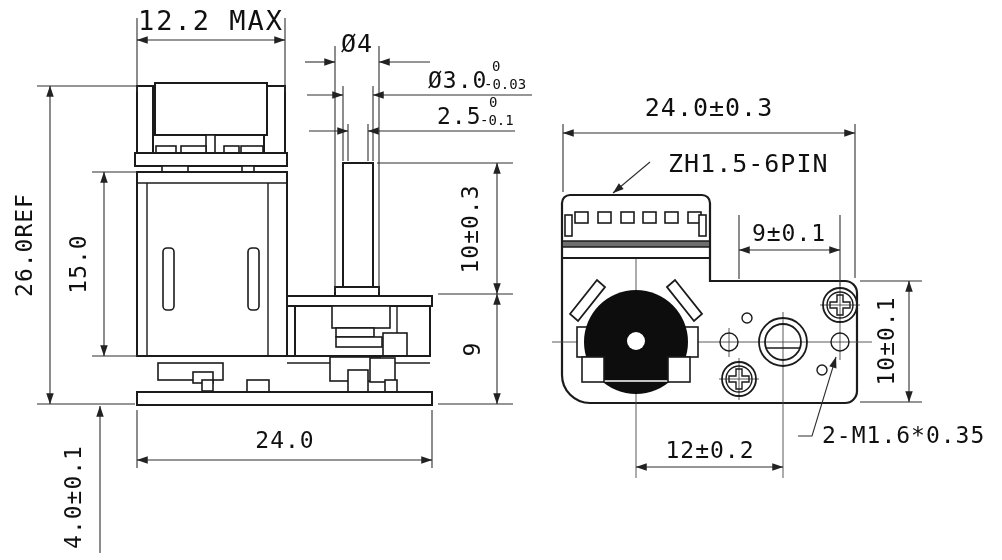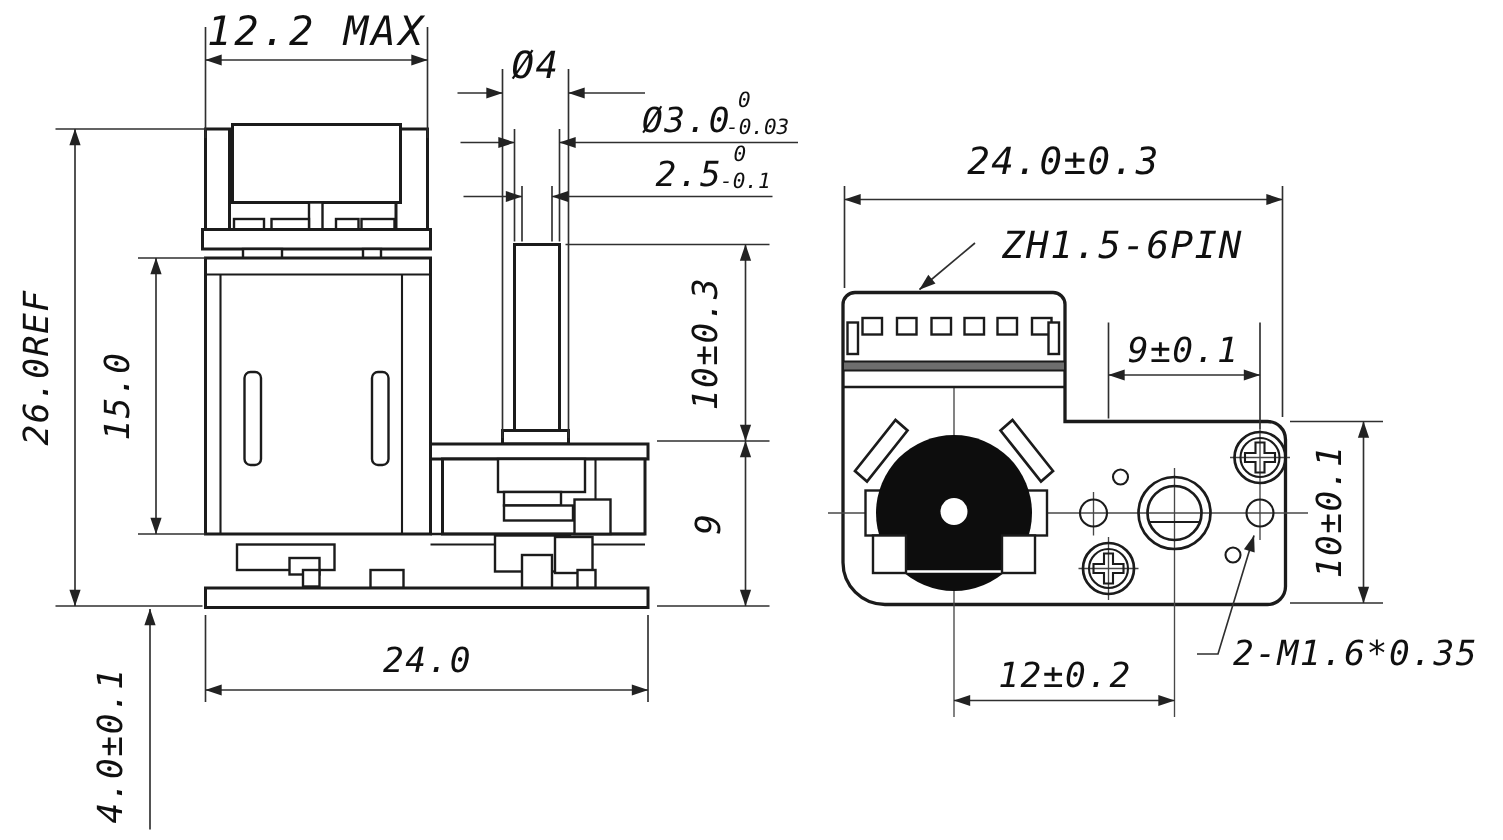--- a/index.html
+++ b/index.html
@@ -1,16 +1,16 @@
 <!DOCTYPE html>
 <html><head>
 <meta charset="utf-8">
 <style>
   html,body{margin:0;padding:0;background:#ffffff;}
-  .stage{position:relative;width:1002px;height:560px;background:#ffffff;overflow:hidden;font-style:italic;}
+  .stage{position:relative;width:1002px;height:560px;background:#ffffff;overflow:hidden;}
   svg{display:block;}
   .outline{fill:#ffffff;stroke:#1b1b1b;stroke-width:2;}
   .outline2{fill:#ffffff;stroke:#1b1b1b;stroke-width:2.2;}
   .pmid{fill:#ffffff;stroke:#1b1b1b;stroke-width:1.6;}
   .pthin{fill:none;stroke:#1b1b1b;stroke-width:1.4;}
   .pline{fill:none;stroke:#1b1b1b;stroke-width:1.8;}
   .dim{fill:none;stroke:#2f2f2f;stroke-width:1.1;}
   .cl{fill:none;stroke:#474747;stroke-width:0.9;}
   .dtext{font-family:"DejaVu Sans Mono","Liberation Mono",monospace;font-size:23px;fill:#101010;letter-spacing:1px;}
   .dtext-lg{font-family:"DejaVu Sans Mono","Liberation Mono",monospace;font-size:27px;fill:#101010;letter-spacing:2px;}

